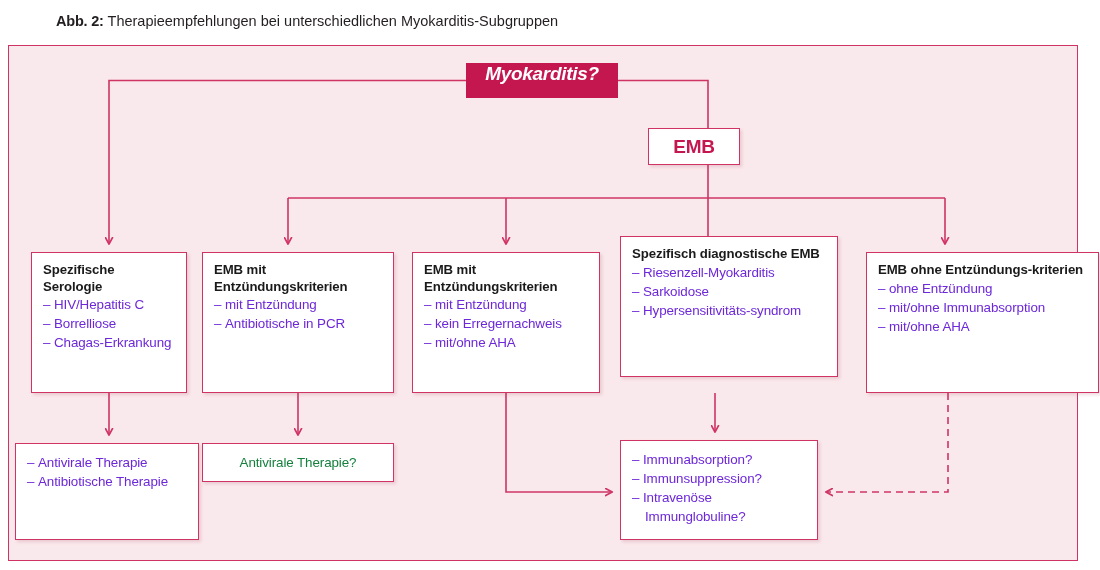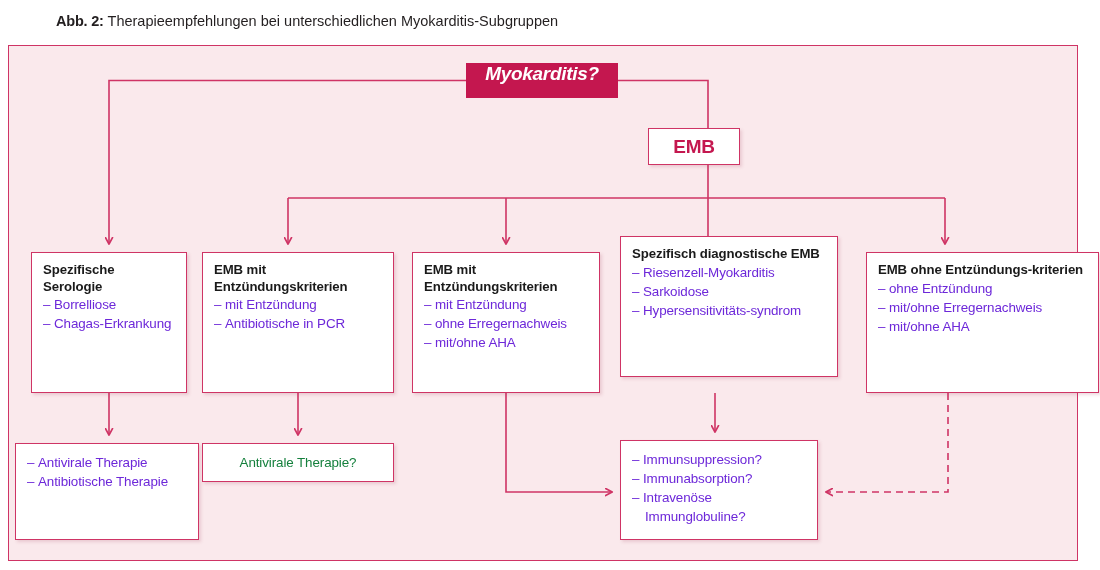--- a/index.html
+++ b/index.html
@@ -195,20 +195,21 @@
 </div>
 
 <div id="node-emb" class="node">
   <span class="emb-label">EMB</span>
 </div>
 
 <div id="node-c0" class="node">
   <div class="inner">
     <div class="title">Spezifische Serologie</div>
     <ul>
+      <li>HIV/Hepatitis C</li>
       <li>Borrelliose</li>
       <li>Chagas-Erkrankung</li>
     </ul>
   </div>
 </div>
 
 <div id="node-c1" class="node">
   <div class="inner">
     <div class="title">EMB mit Entzündungskriterien</div>
     <ul>
@@ -216,21 +217,21 @@
       <li>Antibiotische in PCR</li>
     </ul>
   </div>
 </div>
 
 <div id="node-c2" class="node">
   <div class="inner">
     <div class="title">EMB mit Entzündungskriterien</div>
     <ul>
       <li>mit Entzündung</li>
-      <li>ohne Erregernachweis</li>
+      <li>kein Erregernachweis</li>
       <li>mit/ohne AHA</li>
     </ul>
   </div>
 </div>
 
 <div id="node-c3" class="node">
   <div class="inner">
     <div class="title">Spezifisch diagnostische EMB</div>
     <ul>
       <li>Riesenzell-Myokarditis</li>
@@ -238,21 +239,21 @@
       <li>Hypersensitivitäts-syndrom</li>
     </ul>
   </div>
 </div>
 
 <div id="node-c4" class="node">
   <div class="inner">
     <div class="title">EMB ohne Entzündungs-kriterien</div>
     <ul>
       <li>ohne Entzündung</li>
-      <li>mit/ohne Erregernachweis</li>
+      <li>mit/ohne Immunabsorption</li>
       <li>mit/ohne AHA</li>
     </ul>
   </div>
 </div>
 
 <div id="node-b0" class="node">
   <div class="inner">
     <ul>
       <li>Antivirale Therapie</li>
       <li>Antibiotische Therapie</li>
@@ -260,18 +261,18 @@
   </div>
 </div>
 
 <div id="node-b1" class="node">
   <span class="single">Antivirale Therapie?</span>
 </div>
 
 <div id="node-b2" class="node">
   <div class="inner">
     <ul>
+      <li>Immunabsorption?</li>
       <li>Immunsuppression?</li>
-      <li>Immunabsorption?</li>
       <li>Intravenöse Immunglobuline?</li>
     </ul>
   </div>
 </div>
 
 </body></html>

